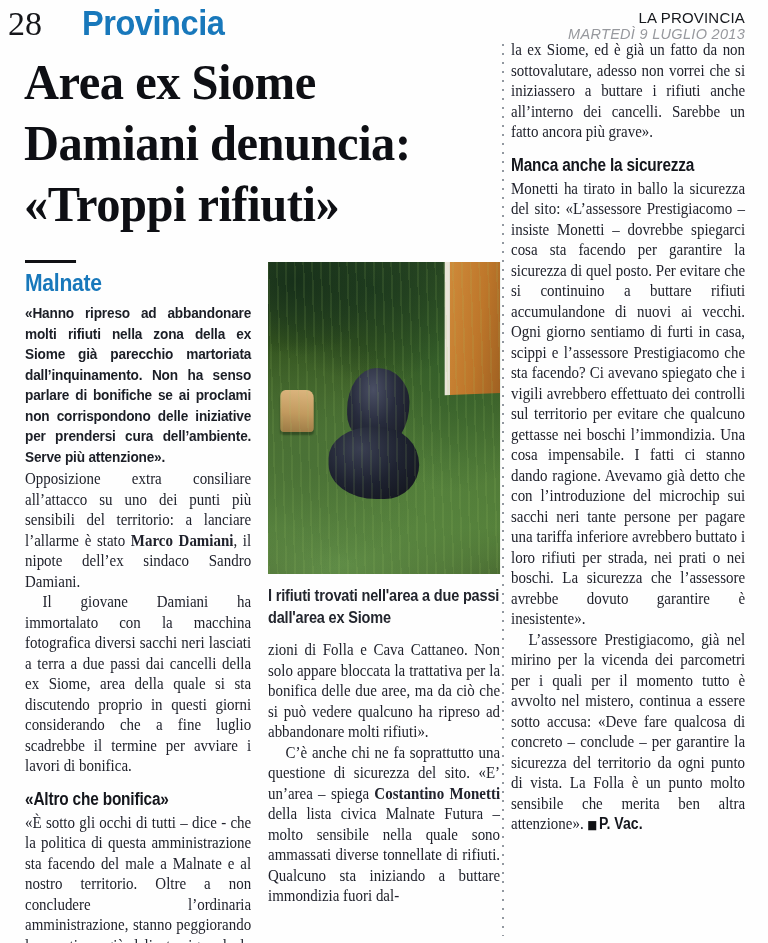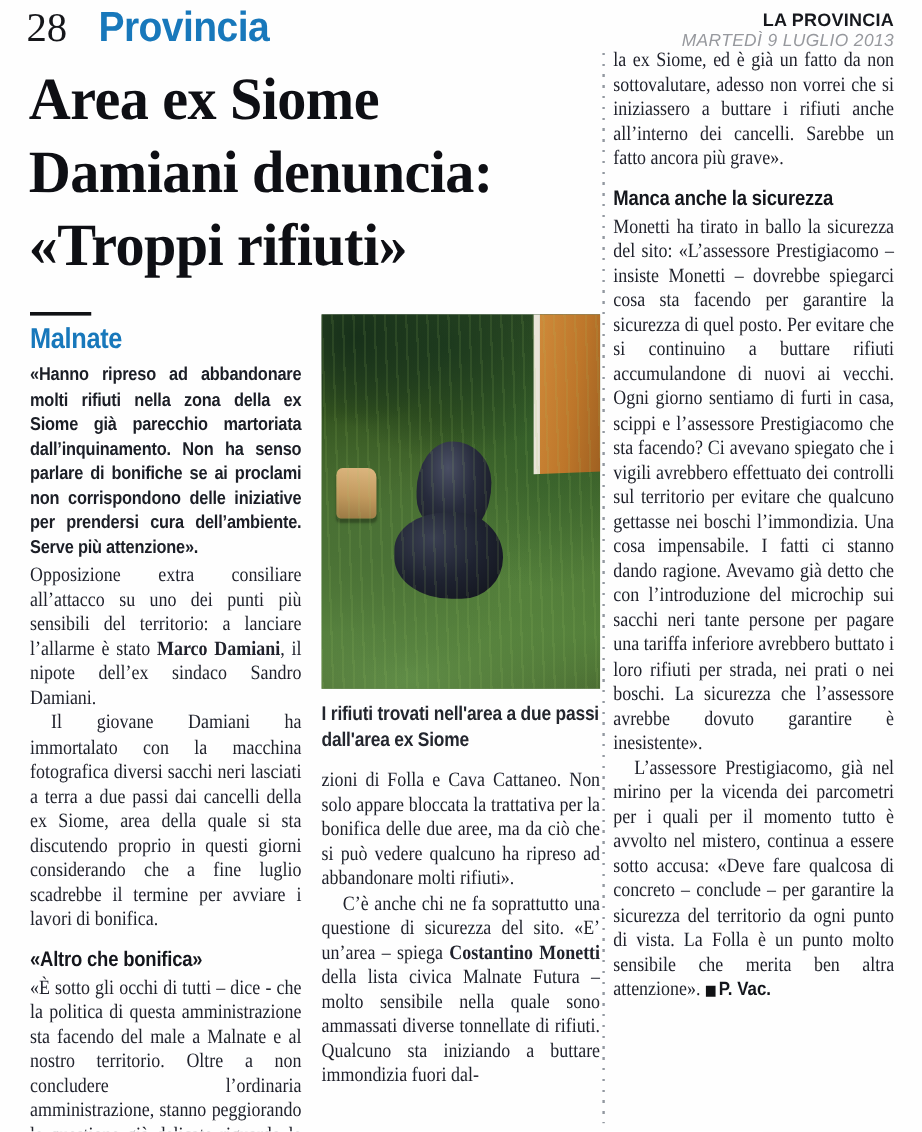--- a/index.html
+++ b/index.html
@@ -1,24 +1,24 @@
 <!DOCTYPE html>
 <html lang="it"><head>
 <meta charset="utf-8">
 <style>
   html,body{margin:0;padding:0;background:#ffffff;}
   .page{
     position:relative;width:768px;height:943px;background:#fefefe;
     overflow:hidden;font-family:"Liberation Serif",serif;color:#20222c;
   }
   
-  .pagenum{position:absolute;left:22px;top:6px;font:400 34px/36px "Liberation Serif",serif;color:#15161a;}
+  .pagenum{position:absolute;left:8px;top:6px;font:400 34px/36px "Liberation Serif",serif;color:#15161a;}
   .section{position:absolute;left:82px;top:4px;font:700 35px/38px "Liberation Sans",sans-serif;color:#1878bb;letter-spacing:-0.5px;transform:scaleX(.93);transform-origin:left top;}
   .mast{position:absolute;right:23px;top:10px;text-align:right;font-family:"Liberation Sans",sans-serif;}
-  .mast .name{font-weight:700;font-size:15px;line-height:16px;color:#16181d;letter-spacing:.2px;}
+  .mast .name{font-weight:400;font-size:15px;line-height:16px;color:#16181d;letter-spacing:.2px;}
   .mast .date{font-weight:400;font-size:14.5px;line-height:16px;color:#97999e;letter-spacing:.3px;font-style:italic;}
   
   .headline{position:absolute;left:24px;top:52px;width:500px;
     font:700 50px/61px "Liberation Serif",serif;color:#0e0f14;letter-spacing:-0.5px;
     transform:scaleX(.97);transform-origin:left top;}
   
   .col{position:absolute;transform-origin:left top;}
   .col1{left:25px;top:258px;width:257px;transform:scaleX(.88);}
   .col2{left:268px;top:262px;width:264px;transform:scaleX(.879);}
   .col3{left:511px;top:40px;width:266px;transform:scaleX(.88);}

